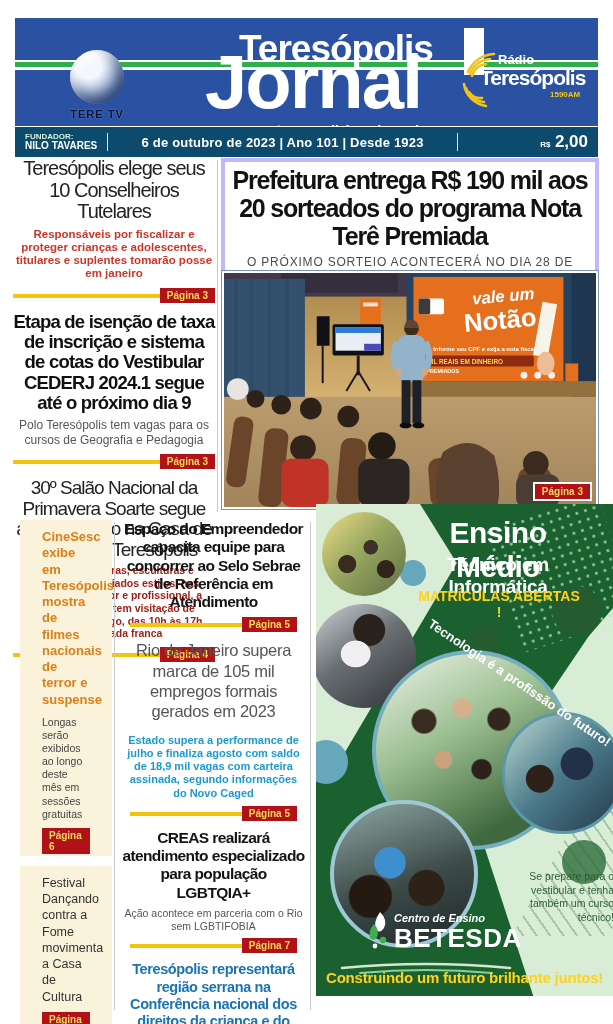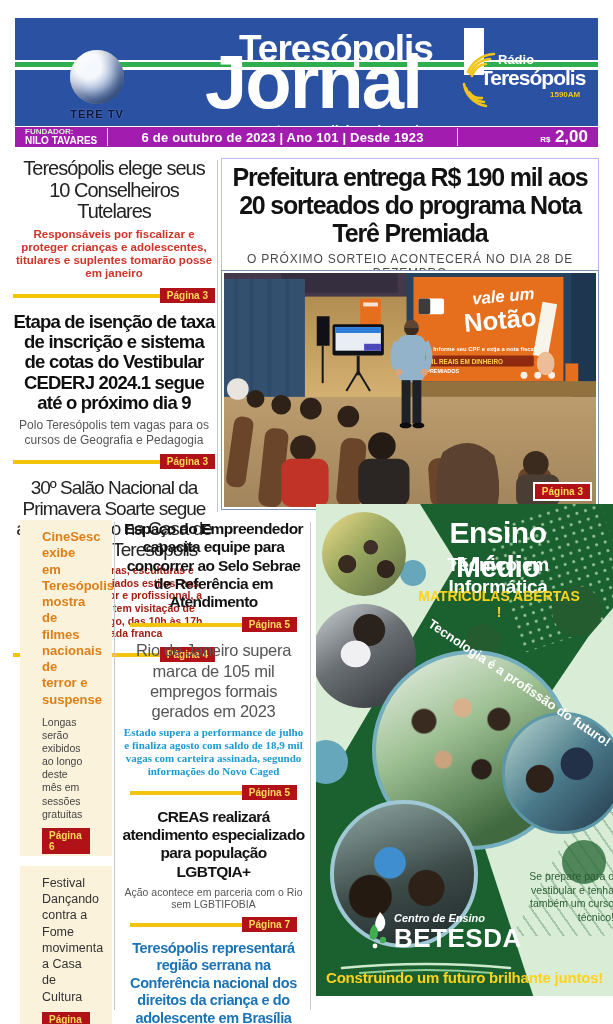--- a/index.html
+++ b/index.html
@@ -21,21 +21,21 @@
   .mh-main{position:absolute;left:190px;top:26px;font-size:76px;font-weight:bold;color:#fff;
     letter-spacing:-2px;line-height:1;}
   .mh-web{position:absolute;left:228px;top:104px;font-size:13px;font-weight:bold;color:#fff;}
   .radio{position:absolute;right:14px;top:32px;width:128px;height:66px;}
   .radio svg{position:absolute;left:0;top:0;}
   .radio .r1{position:absolute;left:42px;top:2px;color:#fff;font-size:13px;font-weight:bold;}
   .radio .r2{position:absolute;left:24px;top:16px;color:#fff;font-size:21px;font-weight:bold;letter-spacing:-1px;}
   .radio .r3{position:absolute;left:94px;top:40px;color:#f0c419;font-size:8px;font-weight:bold;}
 
   
-  .infobar{position:absolute;left:15px;top:127px;width:583px;height:20px;background:#a21caf;
+  .infobar{position:absolute;left:15px;top:127px;width:583px;height:30px;background:#0c4a6e;
     display:flex;align-items:center;color:#fff;}
   .infobar .sec{padding:0 10px;}
   .founder{line-height:1.05;}
   .founder .fl{font-size:8px;color:#d8efd8;font-weight:bold;}
   .founder .fn{font-size:10px;font-weight:bold;}
   .infobar .div{width:1px;height:18px;background:#fff;opacity:.85;}
   .edition{flex:1;text-align:center;font-size:13px;font-weight:bold;letter-spacing:.2px;}
   .price{width:120px;text-align:right;font-weight:bold;}
   .price .cur{font-size:8px;}
   .price .val{font-size:17px;}
@@ -50,40 +50,40 @@
   .colL{position:absolute;left:13px;top:158px;width:202px;text-align:center;}
   .h-med{font-size:20px;font-weight:500;color:#222;letter-spacing:-1px;line-height:1.08;}
   .h-red-sub{margin-top:5px;font-size:11.5px;font-weight:bold;color:#d03428;line-height:1.15;}
   .h-heavy{font-size:18.5px;font-weight:800;color:#101010;letter-spacing:-.8px;line-height:1.1;}
   .h-gray-sub{margin-top:5px;font-size:12px;color:#555;line-height:1.2;}
   .h-dred-sub{margin-top:4px;font-size:10.5px;font-weight:bold;color:#a32015;line-height:1.2;}
   .vdiv{position:absolute;width:1px;background:#c9c9c9;}
 
   
   .mainbox{position:absolute;left:221px;top:158px;width:378px;}
-  .headbox{border:1px solid #c4b5fd;padding:4px 4px 7px;text-align:center;}
+  .headbox{border:4px solid #c4b5fd;padding:4px 4px 7px;text-align:center;}
   .headbox .hl{font-size:25px;font-weight:800;color:#121212;letter-spacing:-1.2px;line-height:1.12;}
   .headbox .deck{margin-top:5px;font-size:12px;color:#4a4a4a;letter-spacing:.8px;}
   .photo{position:absolute;left:0;top:112px;width:372px;height:234px;border:1px solid #7d94b5;
     background:#fff;padding:2px;}
   .photo svg{display:block;}
   .photo .ptag{right:8px;top:auto;bottom:10px;box-shadow:0 0 0 2px #fff;}
 
   
   .colA{position:absolute;left:20px;top:520px;width:92px;}
   .box{background:#fbf2dc;padding:9px 22px 4px;margin-bottom:10px;}
   .h-orange{font-size:13px;font-weight:800;color:#dc7f17;line-height:1.25;}
   .h-sm-gray{margin-top:8px;font-size:10.5px;color:#444;line-height:1.25;}
   .h-sm{font-size:12.5px;color:#333;line-height:1.3;}
   .h-blk{font-size:13.5px;font-weight:800;color:#111;line-height:1.25;letter-spacing:-.3px;}
 
   .colB{position:absolute;left:122px;top:520px;width:183px;text-align:center;}
   .b-heavy{font-size:15.5px;font-weight:800;color:#131313;letter-spacing:-.6px;line-height:1.18;}
   .b-gray{font-size:16.5px;color:#555;letter-spacing:-.3px;line-height:1.22;}
-  .b-cyan{margin-top:5px;font-size:11px;font-weight:800;color:#1b9ad2;line-height:1.2;font-family:Liberation Serif, serif;}
+  .b-cyan{margin-top:13px;font-size:11px;font-weight:800;color:#1b9ad2;line-height:1.2;}
   .b-sub{margin-top:5px;font-size:10.5px;color:#555;line-height:1.2;}
   .b-blue{font-size:14.5px;font-weight:800;color:#1a73b5;letter-spacing:-.4px;line-height:1.2;}
   .colB .pl{margin:6px 8px 8px;}
 
   
   .ad{position:absolute;left:316px;top:504px;width:306px;height:492px;background:#1b6130;overflow:hidden;}
   .ad .wedgeTL{position:absolute;inset:0;background:#d9edd6;
     clip-path:polygon(0 0,34% 0,46% 12%,8% 52%,0 56%);}
   .ad .band{position:absolute;inset:0;background:#d9edd6;
     clip-path:polygon(100% 19%,100% 100%,71% 100%,51% 62%,89% 27%);}

